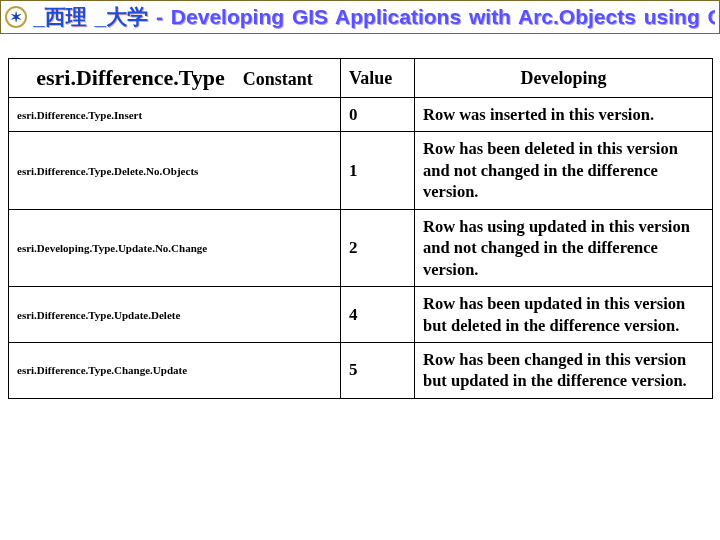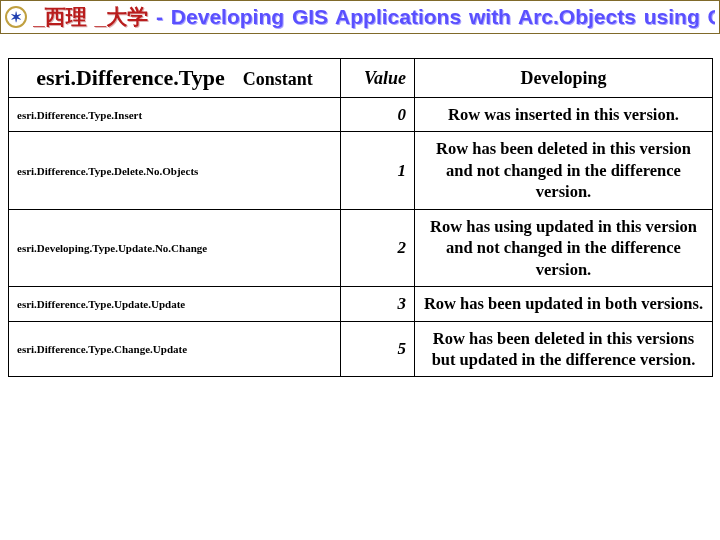--- a/index.html
+++ b/index.html
@@ -55,37 +55,37 @@
     white-space: nowrap;
     font-family: "SimHei", "Arial", sans-serif;
     font-weight: bold;
     font-size: 21px;
     letter-spacing: 0;
     word-spacing: 2px;
     flex: 1;
     overflow: hidden;
   }
   .title-blue { color: #5a50ff; text-shadow: 1px 1px 0 #aaa3ff; }
-  .title-red  { color: #b91c1c; text-shadow: 1px 1px 0 #ddb0b0; }
+  .title-red  { color: #1d4ed8; text-shadow: 1px 1px 0 #ddb0b0; }
 
   .tbl {
     border-collapse: collapse;
     margin: 24px 6px 0 8px;
     width: 704px;
     table-layout: fixed;
     border-radius: 10px;
   }
   .tbl td, .tbl th {
     border: 1.5px solid #000;
     padding: 6px 8px;
     vertical-align: middle;
     box-sizing: border-box;
   }
   .col-const { width: 332px; }
-  .col-val   { width: 74px; text-align: right; font-style: italic; }
+  .col-val   { width: 74px; text-align: left; }
   .col-desc  { width: 298px; }
   .hdr-const {
     font-weight: bold;
   }
   .hdr-const .big {
     font-size: 22px;
   }
   .hdr-const .small {
     font-size: 18px;
     padding-left: 14px;
@@ -99,21 +99,20 @@
     font-size: 11px;
   }
   .val-cell {
     font-weight: bold;
     font-size: 17px;
   }
   .desc-cell {
     font-weight: bold;
     font-size: 16.5px;
     line-height: 1.3;
-    text-align: center;
   }
 </style>
 </head>
 <body>
 
 <div class="slide">
 
   <div class="title-bar">
     <span class="logo">
       <span class="logo-ring"></span>
@@ -150,25 +149,25 @@
         <td class="const-cell">esri.Difference.Type.Delete.No.Objects</td>
         <td class="val-cell col-val">1</td>
         <td class="desc-cell">Row has been deleted in this version and not changed in the difference version.</td>
       </tr>
       <tr>
         <td class="const-cell">esri.Developing.Type.Update.No.Change</td>
         <td class="val-cell col-val">2</td>
         <td class="desc-cell">Row has using updated in this version and not changed in the difference version.</td>
       </tr>
       <tr>
-        <td class="const-cell">esri.Difference.Type.Update.Update</td>
-        <td class="val-cell col-val">3</td>
-        <td class="desc-cell">Row has been updated in both versions.</td>
+        <td class="const-cell">esri.Difference.Type.Update.Delete</td>
+        <td class="val-cell col-val">4</td>
+        <td class="desc-cell">Row has been updated in this version but deleted in the difference version.</td>
       </tr>
       <tr>
         <td class="const-cell">esri.Difference.Type.Change.Update</td>
         <td class="val-cell col-val">5</td>
-        <td class="desc-cell">Row has been deleted in this versions but updated in the difference version.</td>
+        <td class="desc-cell">Row has been changed in this version but updated in the difference version.</td>
       </tr>
     </tbody>
   </table>
 
 </div>
 
 </body></html>

